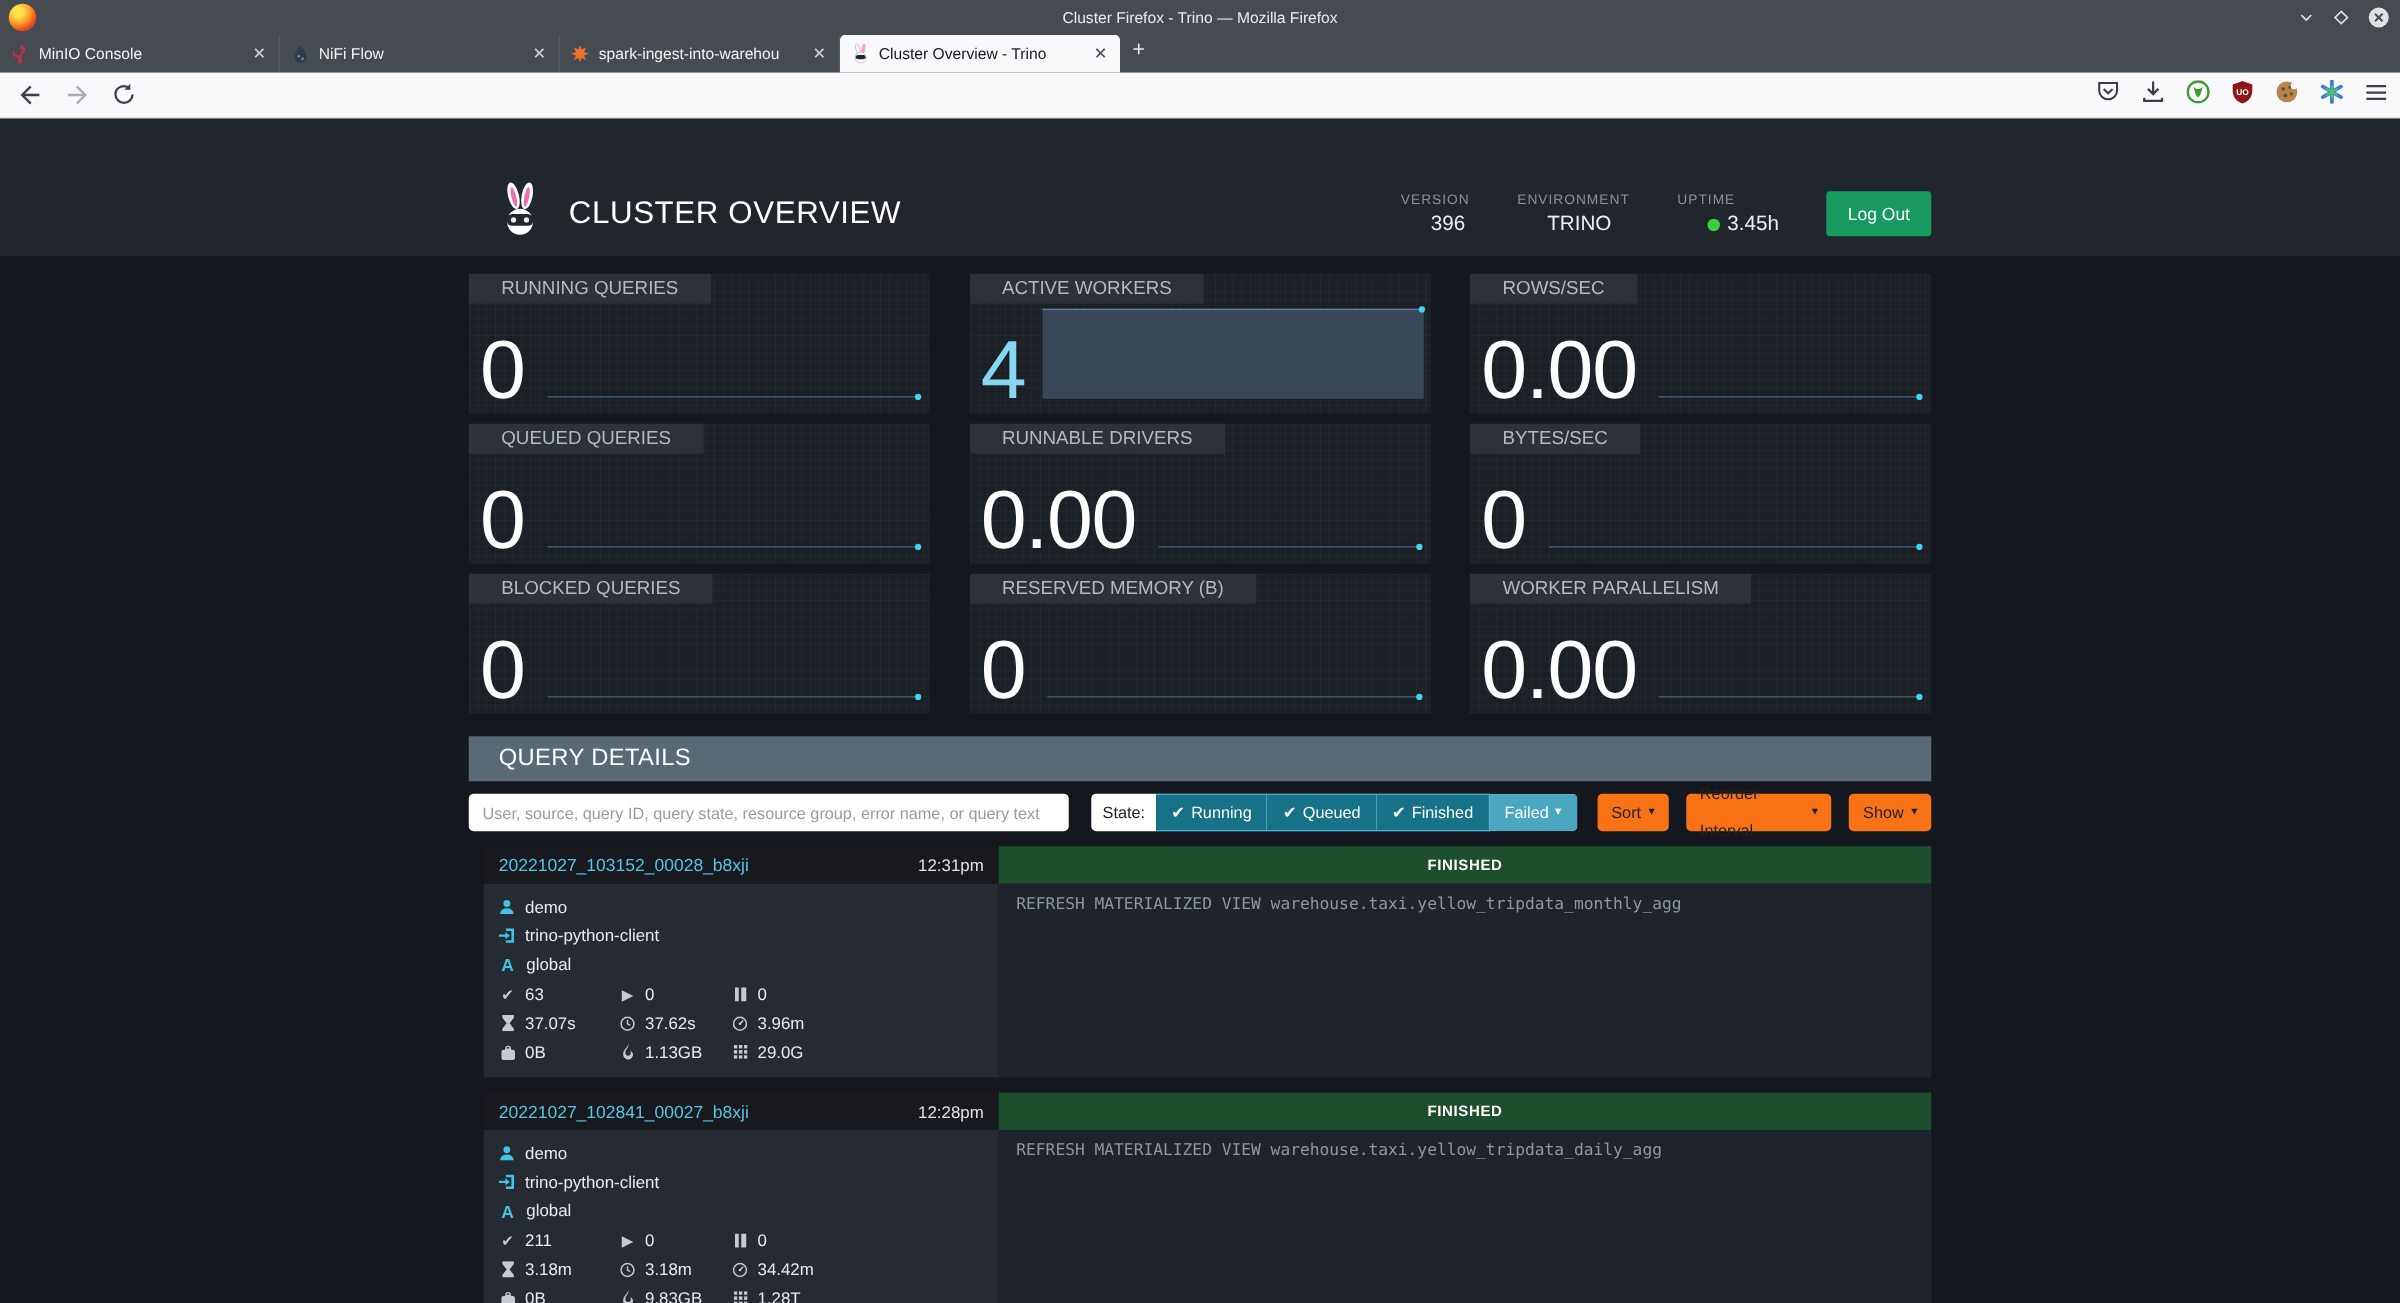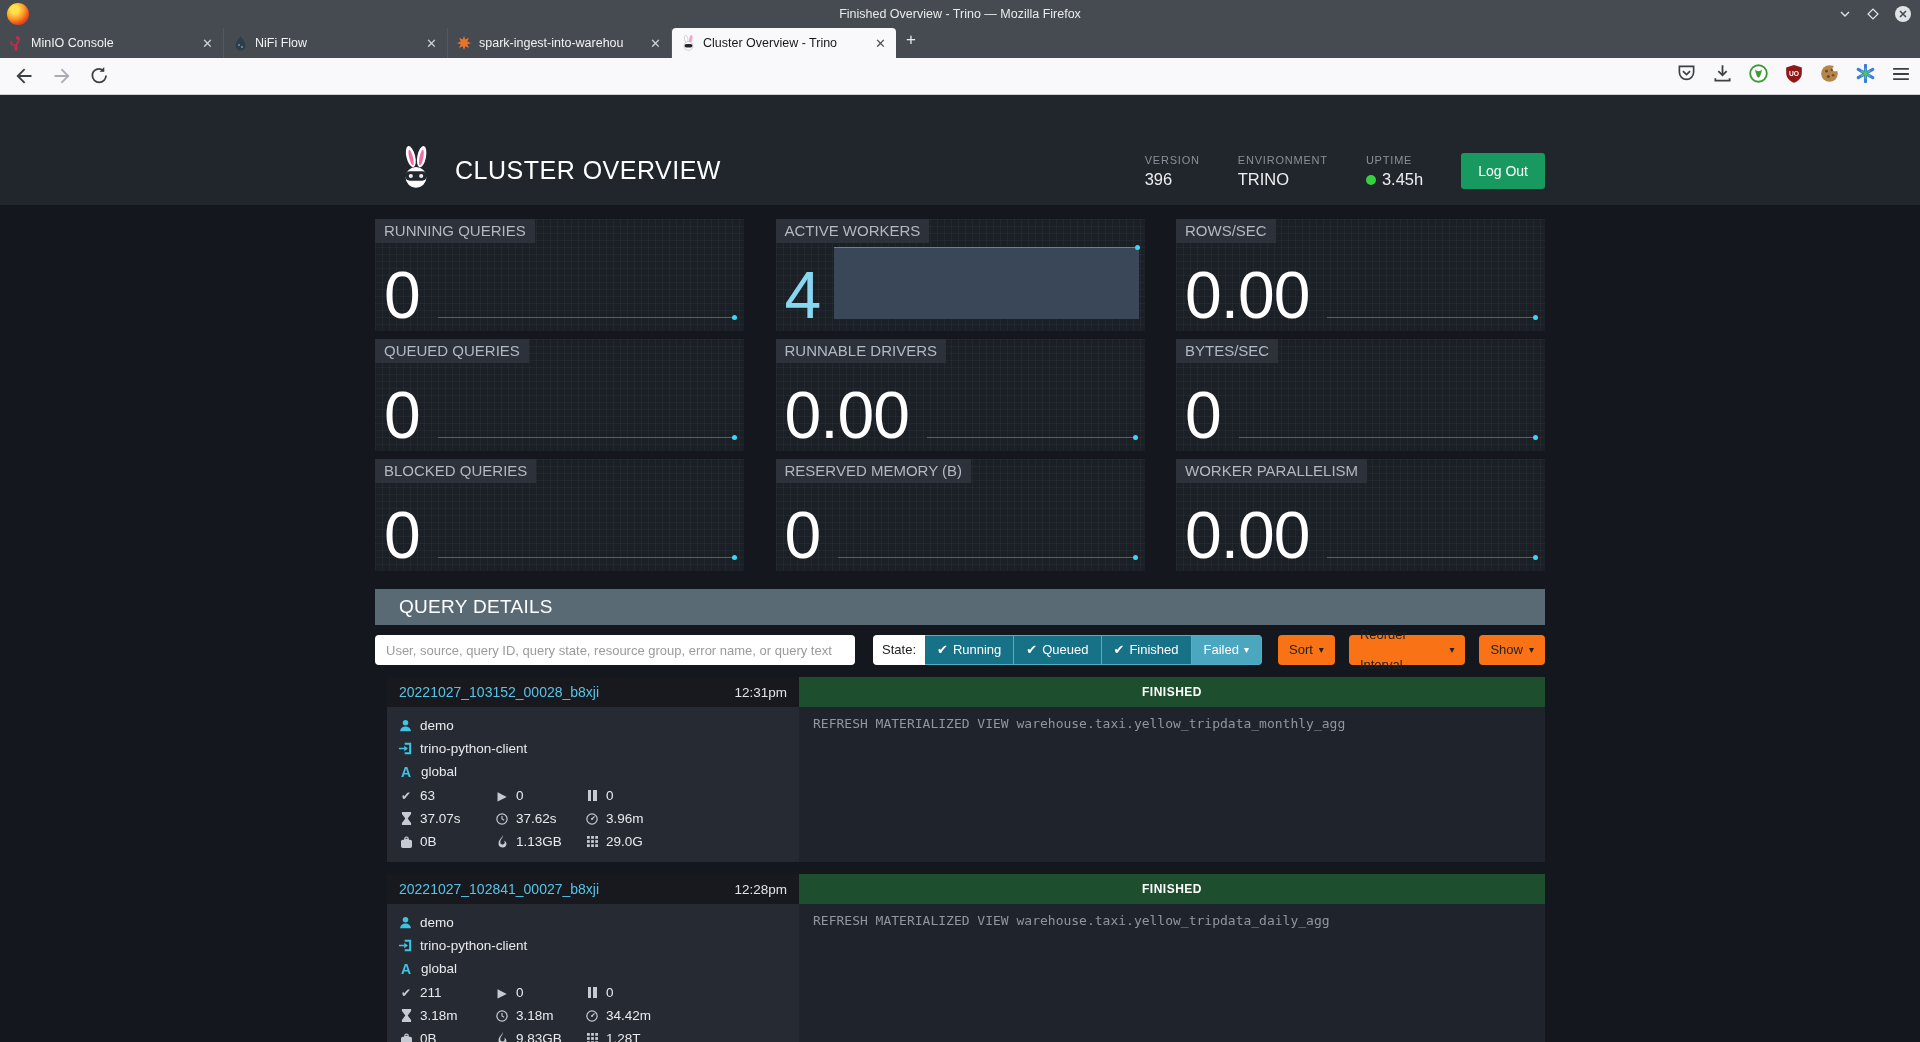--- a/index.html
+++ b/index.html
@@ -36,33 +36,33 @@
   .tb-icons { position:absolute; right:10px; top:6px; display:flex; align-items:center; gap:17px; }
 
   
   .page { position:absolute; top:95px; left:0; width:1920px; height:947px; background:#14171d; }
   .navbar { width:1920px; height:110px; background:#21262d; }
   .nav-in { width:1170px; margin:0 auto; height:110px; display:flex; align-items:flex-end; padding-bottom:16px; }
   .logo { margin-left:24px; }
   .pagetitle { color:#ffffff; font-size:25px; letter-spacing:.5px; margin-left:22px; padding-bottom:4px; }
   .navstats { margin-left:auto; display:flex; gap:38px; align-items:flex-end; }
   .nstat .lab { color:#8a9097; font-size:11px; letter-spacing:.8px; }
-  .nstat .val { color:#eceef0; font-size:16.5px; margin-top:4px; display:flex; align-items:center; gap:6px; }
+  .nstat .val { color:#eceef0; font-size:16.5px; margin-top:4px; display:flex; align-items:center; gap:6px;margin-left:24px; }
   .dot { width:10px; height:10px; border-radius:50%; background:#35d13f; display:inline-block; }
   .logout { margin-left:38px; background:#18995f; color:#fff; border:none; border-radius:3px;
             font-size:14px; padding:10px 17px; }
 
   .tiles { width:1170px; margin:14px auto 0; display:grid; grid-template-columns:repeat(3,369px);
            gap:8px 31.5px; }
   .tile { position:relative; height:112px; background:#1b1f26;
           background-image:linear-gradient(rgba(255,255,255,.032) 1px,transparent 1px),
                            linear-gradient(90deg,rgba(255,255,255,.032) 1px,transparent 1px);
           background-size:7px 7px; }
   .tile .chip { position:absolute; top:0; left:0; background:#2d323a; color:#b3b9c1; font-size:15px;
-                padding:3px 9px 4px; }
+                padding:3px 26px 4px; }
   .tile .body { position:absolute; left:9px; right:6px; bottom:4px; display:flex; align-items:flex-end; }
   .tile .num { color:#fff; font-size:66px; font-weight:200; line-height:.95; letter-spacing:-1px; }
   .spark { flex:1; margin:0 2px 9px 18px; border-bottom:1px solid #49627f; position:relative; }
   .spark::after { content:""; position:absolute; right:-1px; bottom:-3px; width:5px; height:5px;
                   border-radius:50%; background:#3fd6f5; }
   .tile.hl .num { color:#87d7f1; }
   .selrect { flex:1; height:72px; margin:0 0 8px 14px; background:#3a4759; border-top:1px solid #63829f;
              position:relative; }
   .selrect::after { content:""; position:absolute; right:-1px; top:-3px; width:5px; height:5px;
                     border-radius:50%; background:#3fd6f5; }
@@ -106,21 +106,21 @@
               font-family:"DejaVu Sans Mono","Liberation Mono",monospace; font-size:13px; color:#8f969e; }
   .pausebars { display:inline-flex; gap:2px; }
   .pausebars i { width:3.5px; height:11px; background:#c6cbd1; display:block; }
   svg { display:block; }
 </style>
 </head>
 <body>
 
 <div class="titlebar">
   <span class="fx"></span>
-  <span class="ttl">Finished Overview - Trino — Mozilla Firefox</span>
+  <span class="ttl">Cluster Firefox - Trino — Mozilla Firefox</span>
   <span class="winbtns">
     <span>
         <svg width="14" height="14">
           <path d="M3 5l4 4 4-4" stroke="#dfe3e6" stroke-width="1.4" fill="none"></path>
         </svg>
       </span>
     <span>
         <svg width="14" height="14">
           <rect x="3.5" y="3.5" width="7" height="7" transform="rotate(45 7 7)" stroke="#dfe3e6" stroke-width="1.3" fill="none"></rect>
         </svg>

